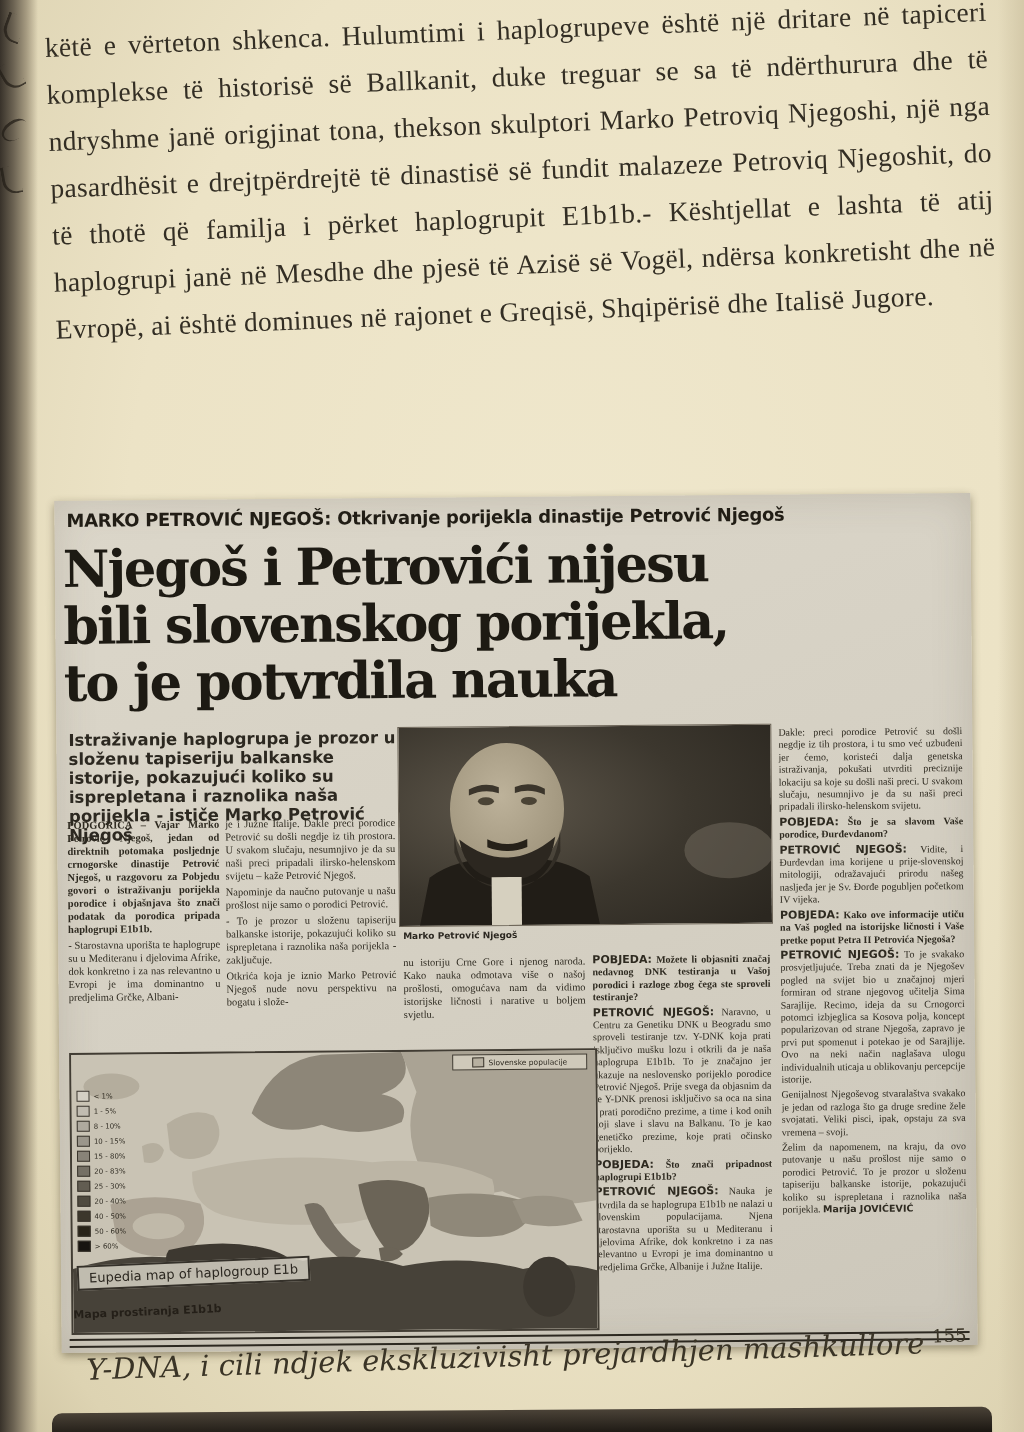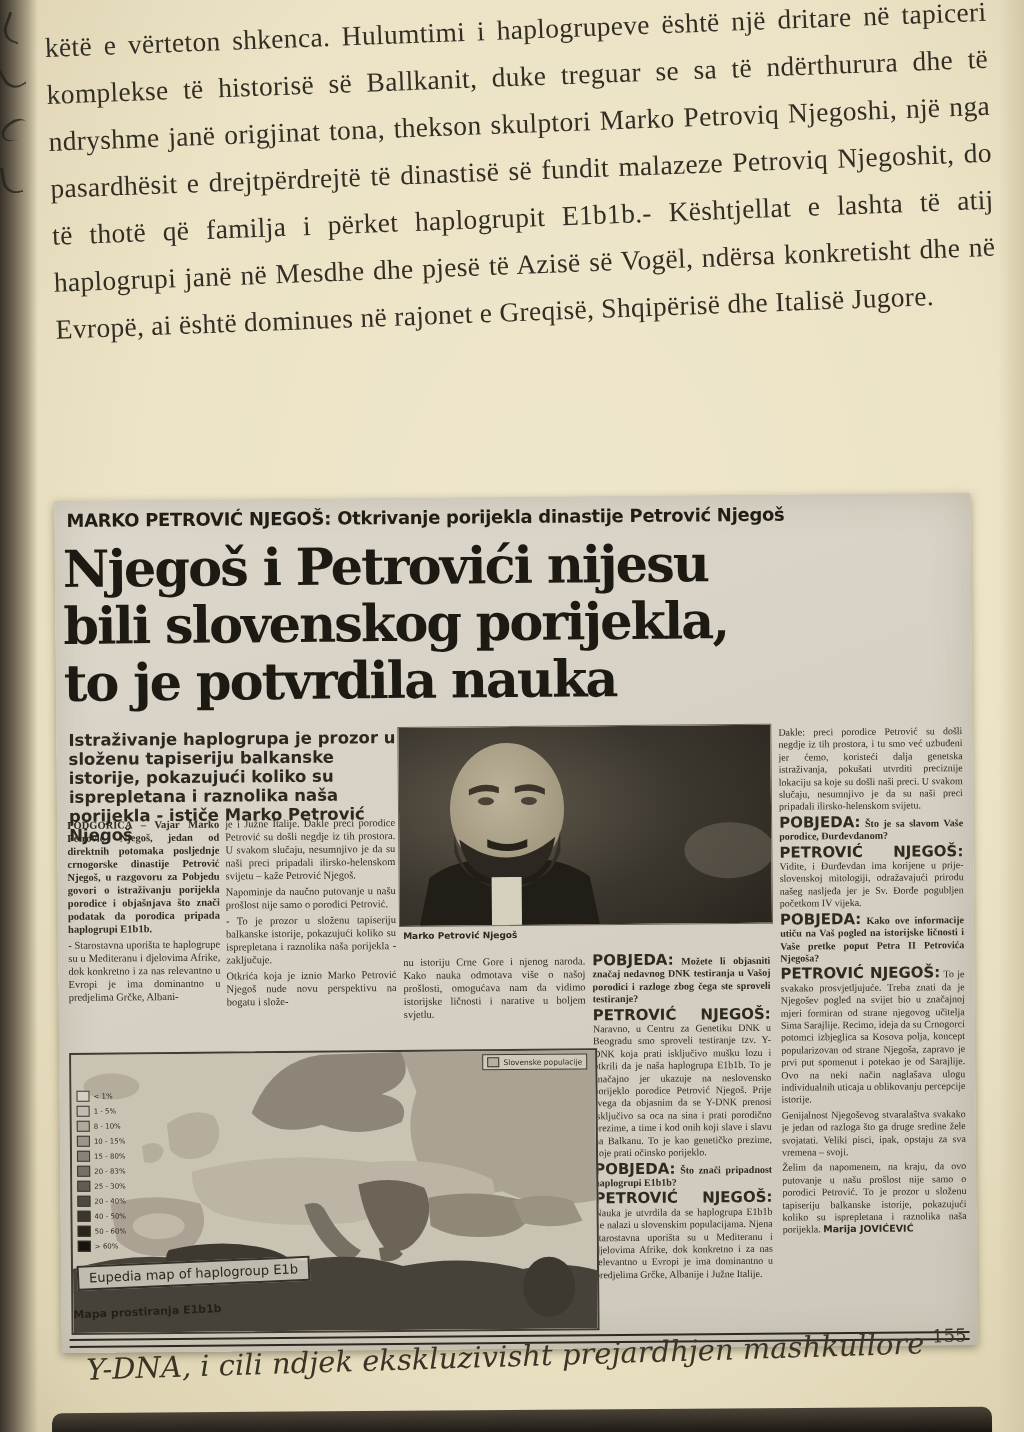--- a/index.html
+++ b/index.html
@@ -33,31 +33,31 @@
   .photo-caption{position:absolute;left:345px;top:433px;width:200px;font-family:"DejaVu Sans", sans-serif;
                  font-weight:bold;font-size:9px;color:#2b2720;}
   .col{position:absolute;font-size:10.5px;line-height:13px;text-align:justify;color:#2e2a20;overflow:hidden;}
   .col p{margin:0 0 3px 0;}
   .col1{left:10px;top:318px;width:152px;height:232px;}
   .col2{left:168px;top:318px;width:170px;height:232px;}
   .col3{left:345px;top:458px;width:182px;height:94px;}
   .col4{left:534px;top:458px;width:178px;height:384px;font-size:10px;line-height:12.4px;}
   .col5{left:722px;top:232px;width:184px;height:608px;font-size:10px;line-height:12.4px;}
   .bold-intro{font-weight:bold;}
-  .qlabel{font-family:"DejaVu Sans", sans-serif;font-weight:bold;font-size:15px;}
+  .qlabel{font-family:"DejaVu Sans", sans-serif;font-weight:bold;font-size:11px;}
   .byline{font-family:"DejaVu Sans", sans-serif;font-weight:bold;font-size:9.5px;margin-top:32px;}
   
   .map{position:absolute;left:10px;top:552px;width:528px;height:282px;border:2px solid #413c33;
        background:#c9c3b4;box-sizing:border-box;}
   .map svg{position:absolute;left:0;top:0;}
   .legend{position:absolute;left:5px;top:36px;}
   .leg-row{display:flex;align-items:center;margin-bottom:4px;}
   .leg-sw{display:inline-block;width:11px;height:9px;border:1px solid #3a352c;margin-right:4px;}
   .leg-tx{font-family:"DejaVu Sans", sans-serif;font-size:7px;color:#2f2b22;white-space:nowrap;}
-  .corner-box{position:absolute;right:8px;top:3px;border:1px solid #3a352c;padding:2px 4px;display:flex;
+  .corner-box{position:absolute;right:8px;top:3px;border:1px solid #3a352c;padding:2px 19px;display:flex;
               align-items:center;background:#cfc9ba;font-family:"DejaVu Sans", sans-serif;font-size:7.5px;color:#2f2b22;}
   .corner-sw{display:inline-block;width:10px;height:8px;border:1px solid #3a352c;background:#b7b0a0;margin-right:4px;}
   .eupedia-box{position:absolute;left:4px;bottom:46px;border:2px solid #35312a;background:rgba(214,209,196,.85);
                padding:3px 10px;font-family:"DejaVu Sans", sans-serif;font-size:13px;color:#2b2720;
                transform:rotate(-2deg);white-space:nowrap;}
   .map-caption{position:absolute;left:0px;bottom:14px;font-family:"DejaVu Sans", sans-serif;font-weight:bold;
                font-size:11px;color:#241f18;transform:rotate(-2deg);}
   .bottom-rule{position:absolute;left:8px;right:8px;bottom:5px;height:5px;
                border-top:2px solid #2c2820;border-bottom:2px solid #2c2820;}
   

